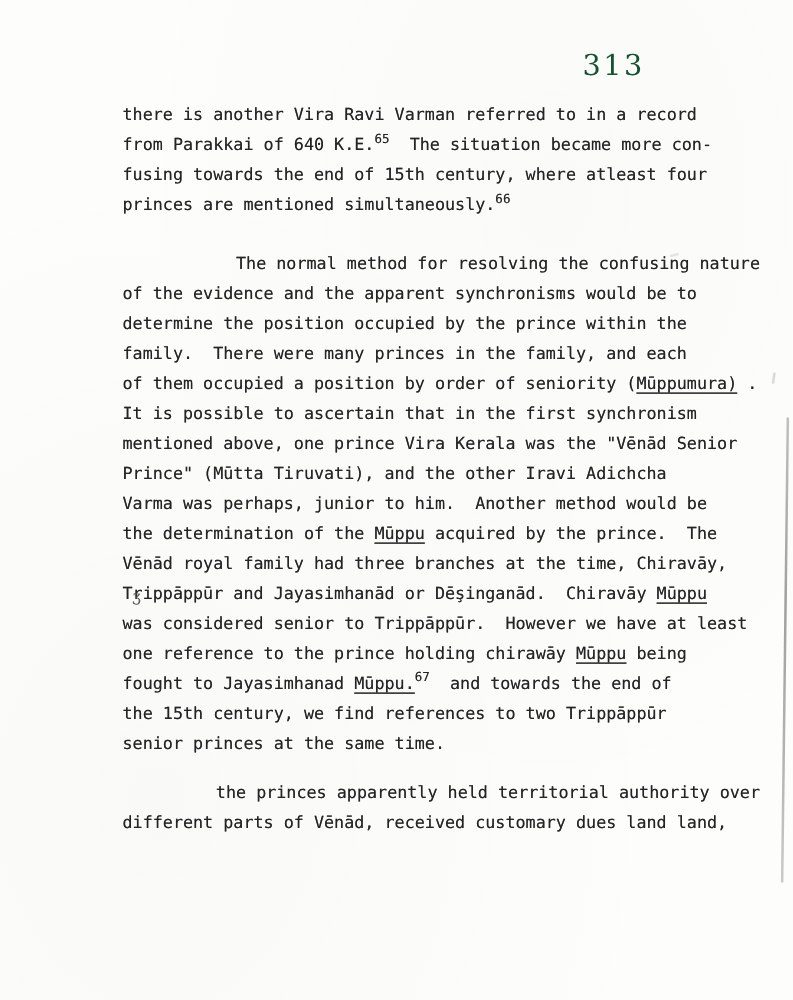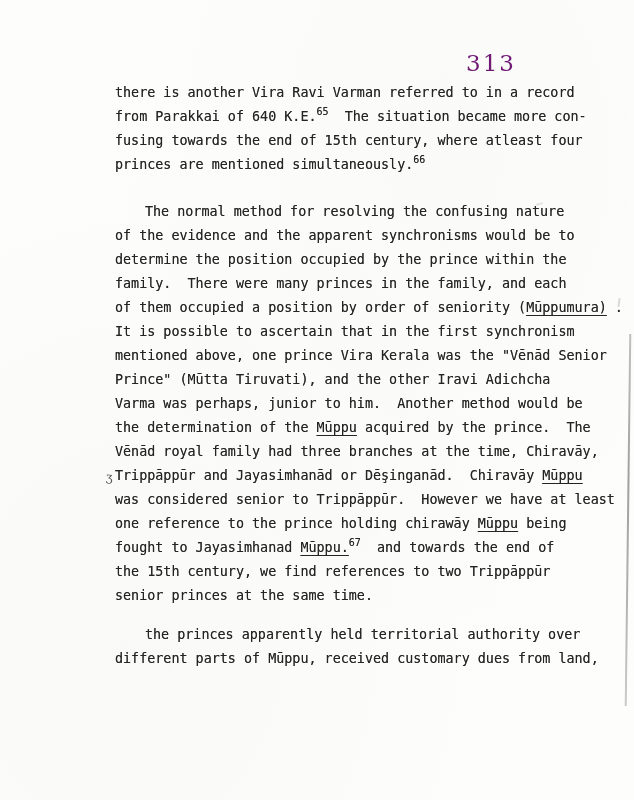--- a/index.html
+++ b/index.html
@@ -11,37 +11,37 @@
     font-family: "DejaVu Sans Mono", monospace;
   }
   
   .page-surface {
     position: absolute; inset: 0;
     background:
       radial-gradient(ellipse at 70% 20%, rgba(0,0,0,0.012), transparent 60%),
       radial-gradient(ellipse at 20% 80%, rgba(0,0,0,0.015), transparent 60%);
   }
   .page-number {
-    position: absolute; left: 466px; top: 50px;
+    position: absolute; left: 466px; top: 40px;
     font-family: "DejaVu Serif", serif;
     font-size: 23px; font-weight: 500;
     letter-spacing: 2px;
-    color: #701a75;
+    color: #14532d;
   }
   .text-block {
-    position: absolute; left: 115px; top: 81px; width: 510px;
+    position: absolute; left: 98px; top: 81px; width: 510px;
     font-size: 13.4px; line-height: 24px;
     color: #242424;
     text-shadow: 0 0 0.4px rgba(20,20,20,0.55);
   }
   .paragraph { margin: 0; }
   .paragraph:nth-of-type(2) { margin-top: 23px; }
   .paragraph:nth-of-type(3) { margin-top: 15px; }
   .line { white-space: pre; height: 24px; }
-  .paragraph.indent .line:first-child { padding-left: 30px; }
+  .paragraph.indent .line:first-child { padding-left: 30px; text-align: right; }
   .seg-u {
     text-decoration: underline;
     text-underline-offset: 3px;
     text-decoration-thickness: 1px;
   }
   .seg-sup {
     font-size: 10px;
     position: relative; top: -6px; text-align: center;
   }
   .margin-mark {
@@ -96,21 +96,21 @@
       <div class="line"><span class="seg-n">Vēnād royal family had three branches at the time, Chiravāy,</span></div>
       <div class="line"><span class="seg-n">Trippāppūr and Jayasimhanād or Dēşinganād.  Chiravāy </span><span class="seg-u">Mūppu</span></div>
       <div class="line"><span class="seg-n">was considered senior to Trippāppūr.  However we have at least</span></div>
       <div class="line"><span class="seg-n">one reference to the prince holding chirawāy </span><span class="seg-u">Mūppu</span><span class="seg-n"> being</span></div>
       <div class="line"><span class="seg-n">fought to Jayasimhanad </span><span class="seg-u">Mūppu.</span><span class="seg-sup">67</span><span class="seg-n">  and towards the end of</span></div>
       <div class="line"><span class="seg-n">the 15th century, we find references to two Trippāppūr</span></div>
       <div class="line"><span class="seg-n">senior princes at the same time.</span></div>
     </div>
     <div class="paragraph indent">
       <div class="line"><span class="seg-n">the princes apparently held territorial authority over</span></div>
-      <div class="line"><span class="seg-n">different parts of Mūppu, received customary dues from land,</span></div>
+      <div class="line"><span class="seg-n">different parts of Vēnād, received customary dues land land,</span></div>
     </div>
   </div>
 
 <div class="margin-mark">ʒ</div>
 
 <div class="scan-line-artifact"></div>
 <div class="scan-speck-1"></div>
 <div class="scan-speck-2"></div>
 
 </body></html>

